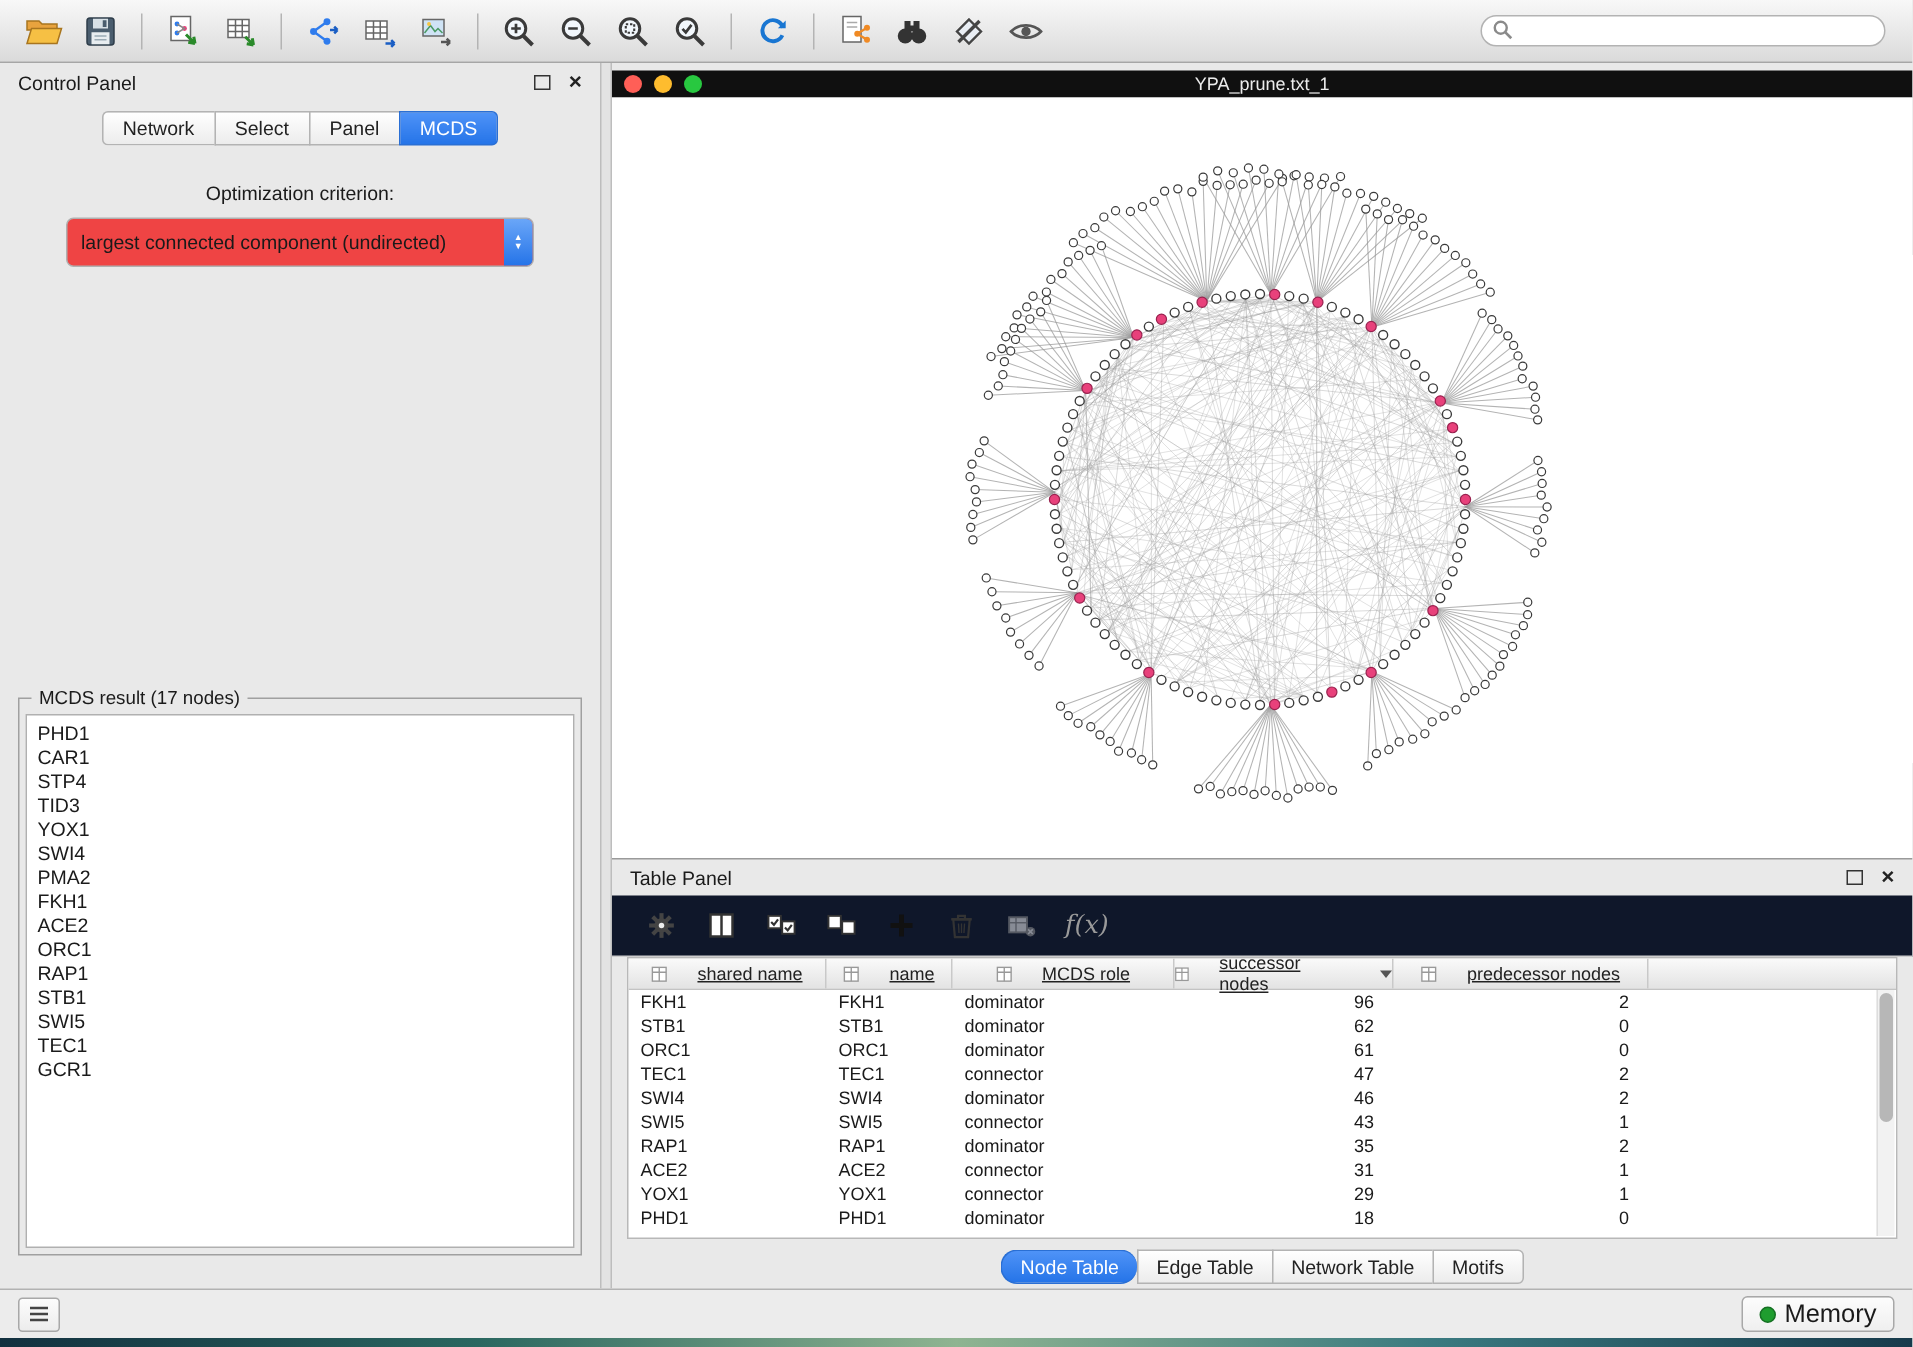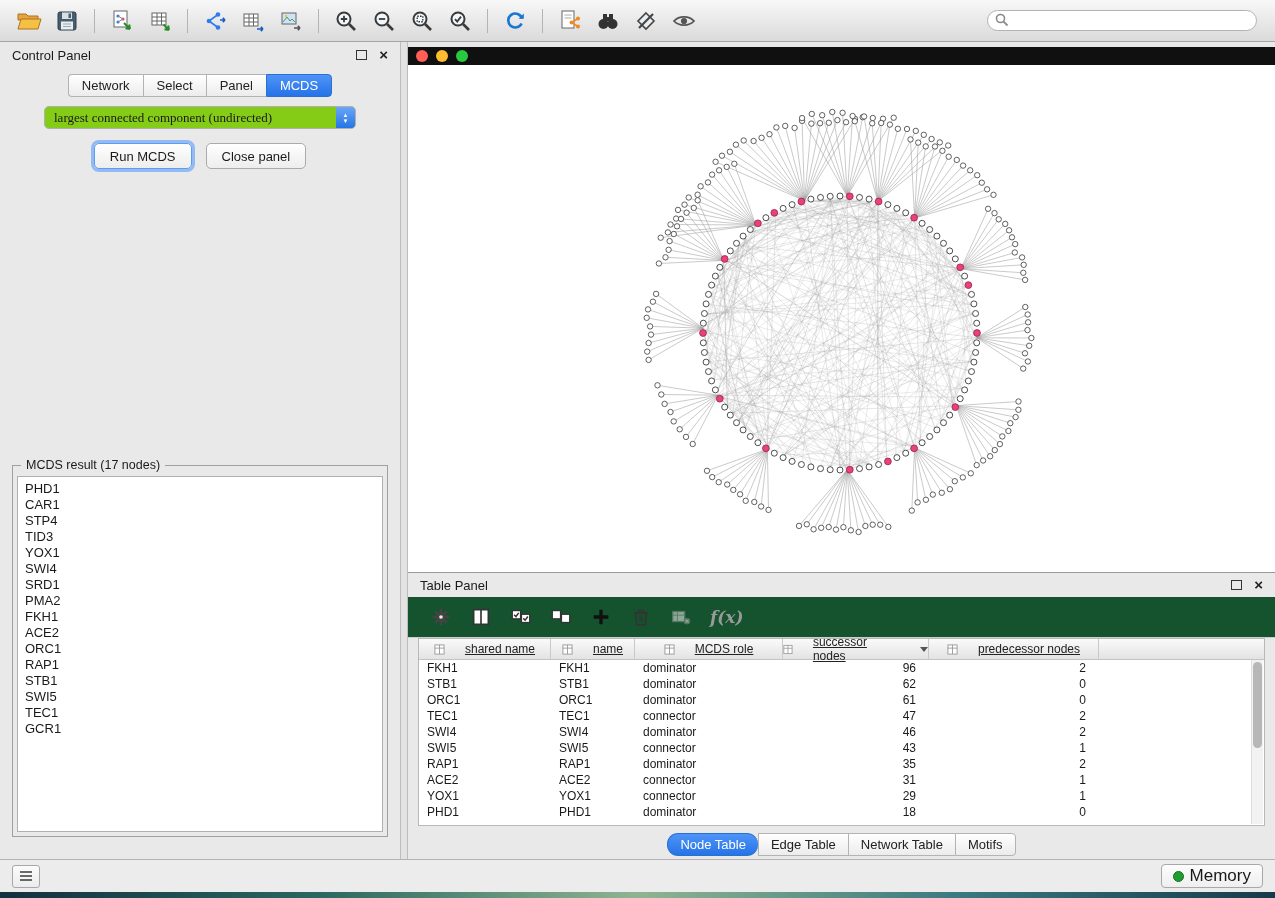--- a/index.html
+++ b/index.html
@@ -23,21 +23,21 @@
   .panel-header{height:26px;flex:0 0 26px;display:flex;align-items:center;padding:0 12px;font-size:13px;}
   .win-btns{margin-left:auto;display:flex;gap:12px;align-items:center;}
   .wb-float{width:9px;height:8px;border:1.5px solid #333;display:inline-block;}
   .wb-close{font-size:15px;font-weight:bold;color:#222;line-height:10px;}
   .cp-tabs{display:flex;justify-content:center;margin-top:6px;}
   .cp-tab{padding:3px 13px;font-size:13px;background:linear-gradient(#ffffff,#ececec);border:1px solid #b3b3b3;border-right:none;color:#222;}
   .cp-tab:first-child{border-radius:4px 0 0 4px;}
   .cp-tab.last{border-right:1px solid #2a6fd4;border-radius:0 4px 4px 0;}
   .cp-tab.active{background:linear-gradient(#4f93f7,#2574e8);color:#fff;border-color:#2a6fd4;}
   .opt-label{text-align:center;margin-top:24px;font-size:13px;}
-  .opt-select{margin:9px auto 0;width:312px;height:23px;background:#84cc16;border:1px solid #b0b0b0;border-radius:5px;display:flex;align-items:center;padding-left:9px;font-size:13px;position:relative;box-sizing:border-box;font-family:Liberation Serif, serif;}
+  .opt-select{margin:9px auto 0;width:312px;height:33px;background:#ef4444;border:1px solid #b0b0b0;border-radius:5px;display:flex;align-items:center;padding-left:9px;font-size:13px;position:relative;box-sizing:border-box;}
   .select-stepper{position:absolute;right:0;top:0;bottom:0;width:19px;background:linear-gradient(#6aa6f8,#2574e8);border-radius:0 4px 4px 0;color:#fff;display:flex;flex-direction:column;align-items:center;justify-content:center;font-size:6px;line-height:6px;}
   .btn-row{display:flex;justify-content:center;gap:14px;margin-top:14px;}
   .btn{height:24px;padding:0 15px;background:linear-gradient(#ffffff,#ededed);border:1px solid #ababab;border-radius:5px;font-size:13px;display:flex;align-items:center;}
   .btn.focused{box-shadow:0 0 0 3px rgba(90,156,248,.6);border-color:#5a9cf8;}
   .groupbox{margin:auto 12px 22px;height:372px;border:1px solid #a0a0a0;position:relative;padding:10px 4px 4px;box-sizing:border-box;flex:0 0 auto;}
   .groupbox-title{position:absolute;top:-8px;left:8px;background:#e9e9e9;padding:0 5px;font-size:12.5px;}
   .mcds-list{background:#fff;border:1px solid #b0b0b0;height:100%;box-sizing:border-box;overflow:hidden;padding:4px 0 0 7px;font-size:13px;line-height:16px;}
 
   
   .right{flex:1;display:flex;flex-direction:column;min-width:0;background:#e9e9e9;}
@@ -45,21 +45,21 @@
   .net-titlebar{height:18px;flex:0 0 18px;background:#101010;display:flex;align-items:center;position:relative;}
   .traffic{display:flex;gap:8px;margin-left:8px;z-index:2;}
   .tl{width:12px;height:12px;border-radius:50%;}
   .net-title{position:absolute;left:0;right:0;text-align:center;color:#ececec;font-size:12px;}
   .net-canvas{flex:1;background:#fff;position:relative;overflow:hidden;}
   .net-canvas svg{position:absolute;left:0;top:0;}
 
   
   .table-panel{flex:1;display:flex;flex-direction:column;border-top:1px solid #9a9a9a;min-height:0;justify-content:flex-end;}
   .tp-header{height:24px;flex:0 0 24px;display:flex;align-items:center;padding:0 12px;font-size:13px;}
-  .tp-toolbar{height:40px;flex:0 0 40px;display:flex;align-items:center;gap:6px;padding:0 16px;border-bottom:1px solid #cdcdcd;background:#14532d;font-weight:bold;}
+  .tp-toolbar{height:40px;flex:0 0 40px;display:flex;align-items:center;gap:6px;padding:0 16px;border-bottom:1px solid #cdcdcd;background:#0f172a;}
   .tp-toolbar .tbtn{width:34px;}
   .fx{font-family:"DejaVu Serif",serif;font-style:italic;font-size:17px;color:#9a9a9a;padding-left:6px;}
   .tablewrap{flex:1;margin:0 10px 4px;background:#fff;border:1px solid #b8b8b8;position:relative;overflow:hidden;}
   .thead{display:flex;height:20px;background:linear-gradient(#fafafa,#e3e3e3);border-bottom:1px solid #c3c3c3;}
   .th{display:flex;align-items:center;justify-content:center;gap:20px;border-right:1px solid #c9c9c9;font-size:12px;color:#222;box-sizing:border-box;text-decoration:underline;}
   .c1{width:132px;}.c2{width:84px;}.c3{width:148px;}.c4{width:146px;}.c5{width:170px;}
   .cfill{flex:1;border-right:none;}
   .trow{display:flex;height:16px;font-size:12px;align-items:center;}
   .td{box-sizing:border-box;line-height:16px;padding:0 8px;white-space:nowrap;overflow:hidden;}
   .td.num{text-align:right;padding-right:13px;}
@@ -237,48 +237,44 @@
           <span class="wb-float"></span>
           <span class="wb-close">×</span>
         </span>
       </div>
       <div class="cp-tabs">
         <span class="cp-tab">Network</span>
         <span class="cp-tab">Select</span>
         <span class="cp-tab">Panel</span>
         <span class="cp-tab active last">MCDS</span>
       </div>
+      <div class="opt-label">Optimization criterion:</div>
       <div class="opt-select">
         <span>largest connected component (undirected)</span>
         <span class="select-stepper">
             <span>▲</span>
             <span>▼</span>
           </span>
       </div>
-      <div class="btn-row">
-        <div class="btn focused">Run MCDS</div>
-        <div class="btn">Close panel</div>
-      </div>
       <div class="groupbox">
         <span class="groupbox-title">MCDS result (17 nodes)</span>
         <div class="mcds-list">
 
             <div class="mcds-item">PHD1</div>
 
             <div class="mcds-item">CAR1</div>
 
             <div class="mcds-item">STP4</div>
 
             <div class="mcds-item">TID3</div>
 
             <div class="mcds-item">YOX1</div>
 
             <div class="mcds-item">SWI4</div>
 
-            <div class="mcds-item">SRD1</div>
 
             <div class="mcds-item">PMA2</div>
 
             <div class="mcds-item">FKH1</div>
 
             <div class="mcds-item">ACE2</div>
 
 
             <div class="mcds-item">ORC1</div>
 
@@ -299,20 +295,21 @@
 
     <div class="right">
 
       <div class="net-window">
         <div class="net-titlebar">
           <span class="traffic">
             <span class="tl" style="background:#ff5f57"></span>
             <span class="tl" style="background:#febc2e"></span>
             <span class="tl" style="background:#28c840"></span>
           </span>
+          <span class="net-title">YPA_prune.txt_1</span>
         </div>
         <div class="net-canvas">
           <svg id="net-svg" width="868" height="502" viewBox="0 0 868 502">
               <line x1="432.0" y1="134.0" x2="303.4" y2="305.8" stroke="#9a9a9a" stroke-width="0.6" opacity="0.32"></line>
               <line x1="310.1" y1="212.3" x2="394.2" y2="139.4" stroke="#9a9a9a" stroke-width="0.6" opacity="0.32"></line>
               <line x1="367.8" y1="150.4" x2="319.3" y2="195.6" stroke="#9a9a9a" stroke-width="0.6" opacity="0.32"></line>
               <line x1="351.7" y1="375.3" x2="310.1" y2="212.3" stroke="#9a9a9a" stroke-width="0.6" opacity="0.32"></line>
               <line x1="314.4" y1="203.8" x2="539.3" y2="187.7" stroke="#9a9a9a" stroke-width="0.6" opacity="0.32"></line>
               <line x1="412.9" y1="135.4" x2="298.0" y2="268.0" stroke="#9a9a9a" stroke-width="0.6" opacity="0.32"></line>
               <line x1="303.4" y1="230.2" x2="478.8" y2="393.6" stroke="#9a9a9a" stroke-width="0.6" opacity="0.32"></line>

